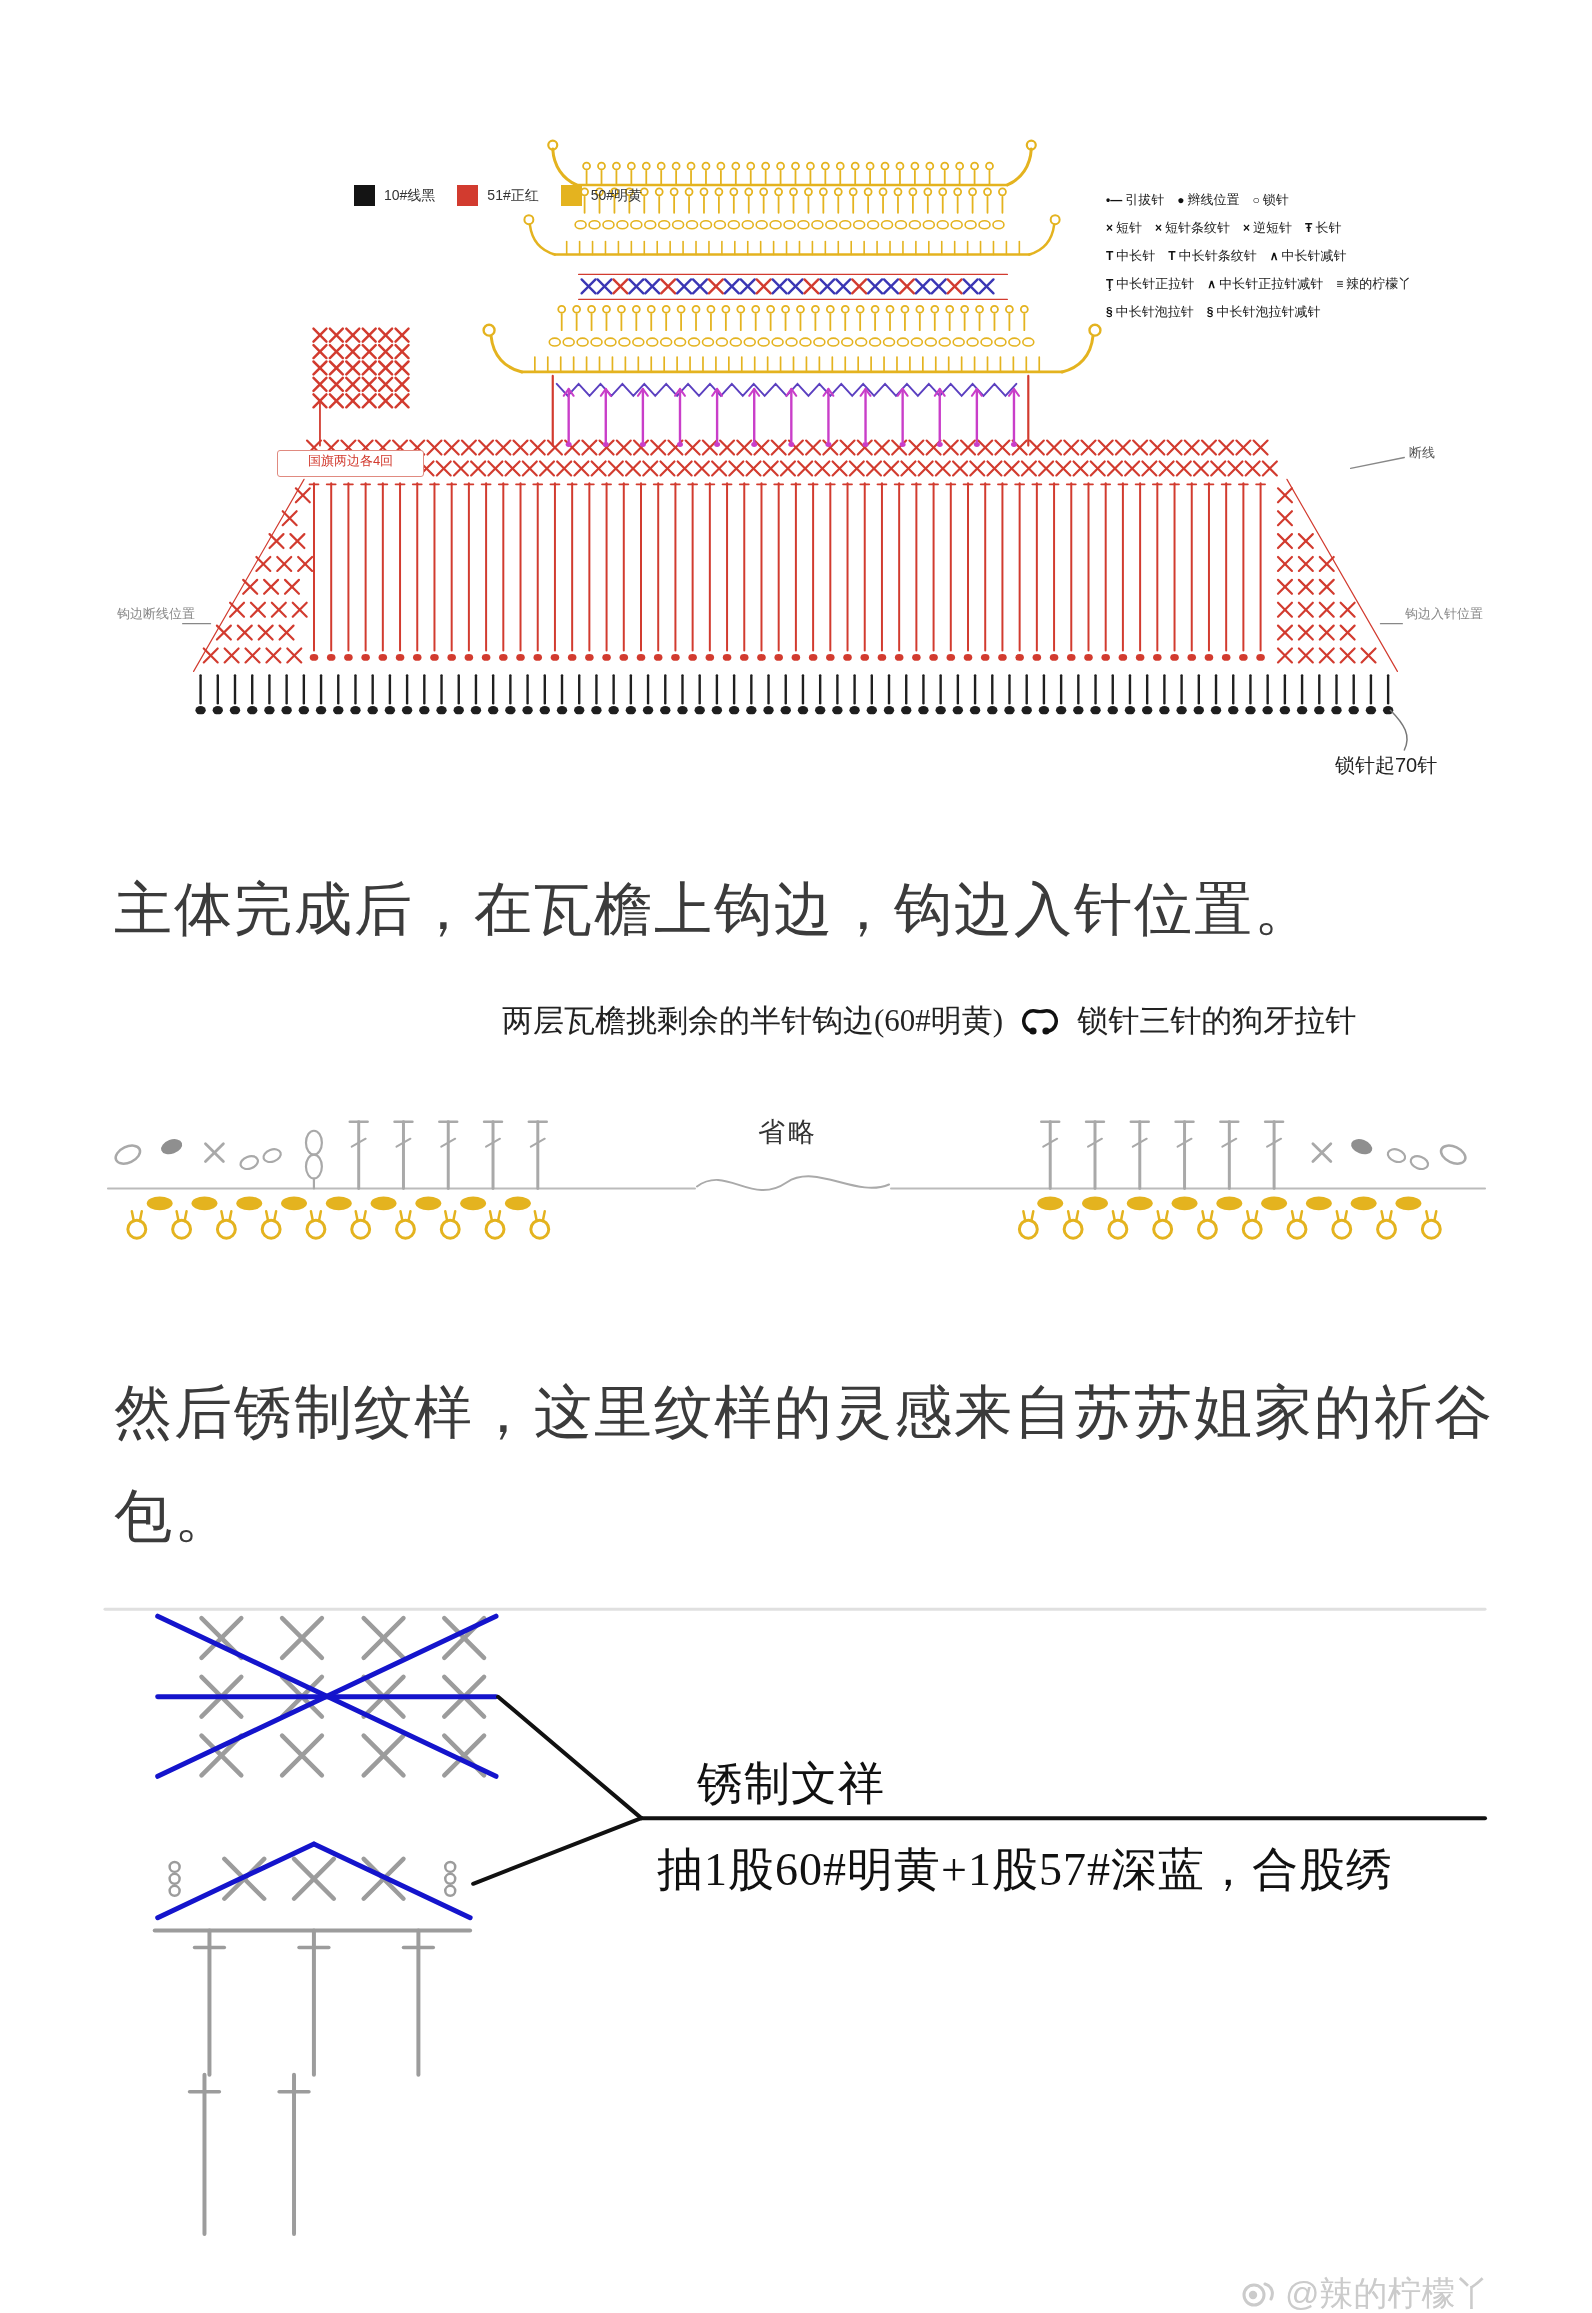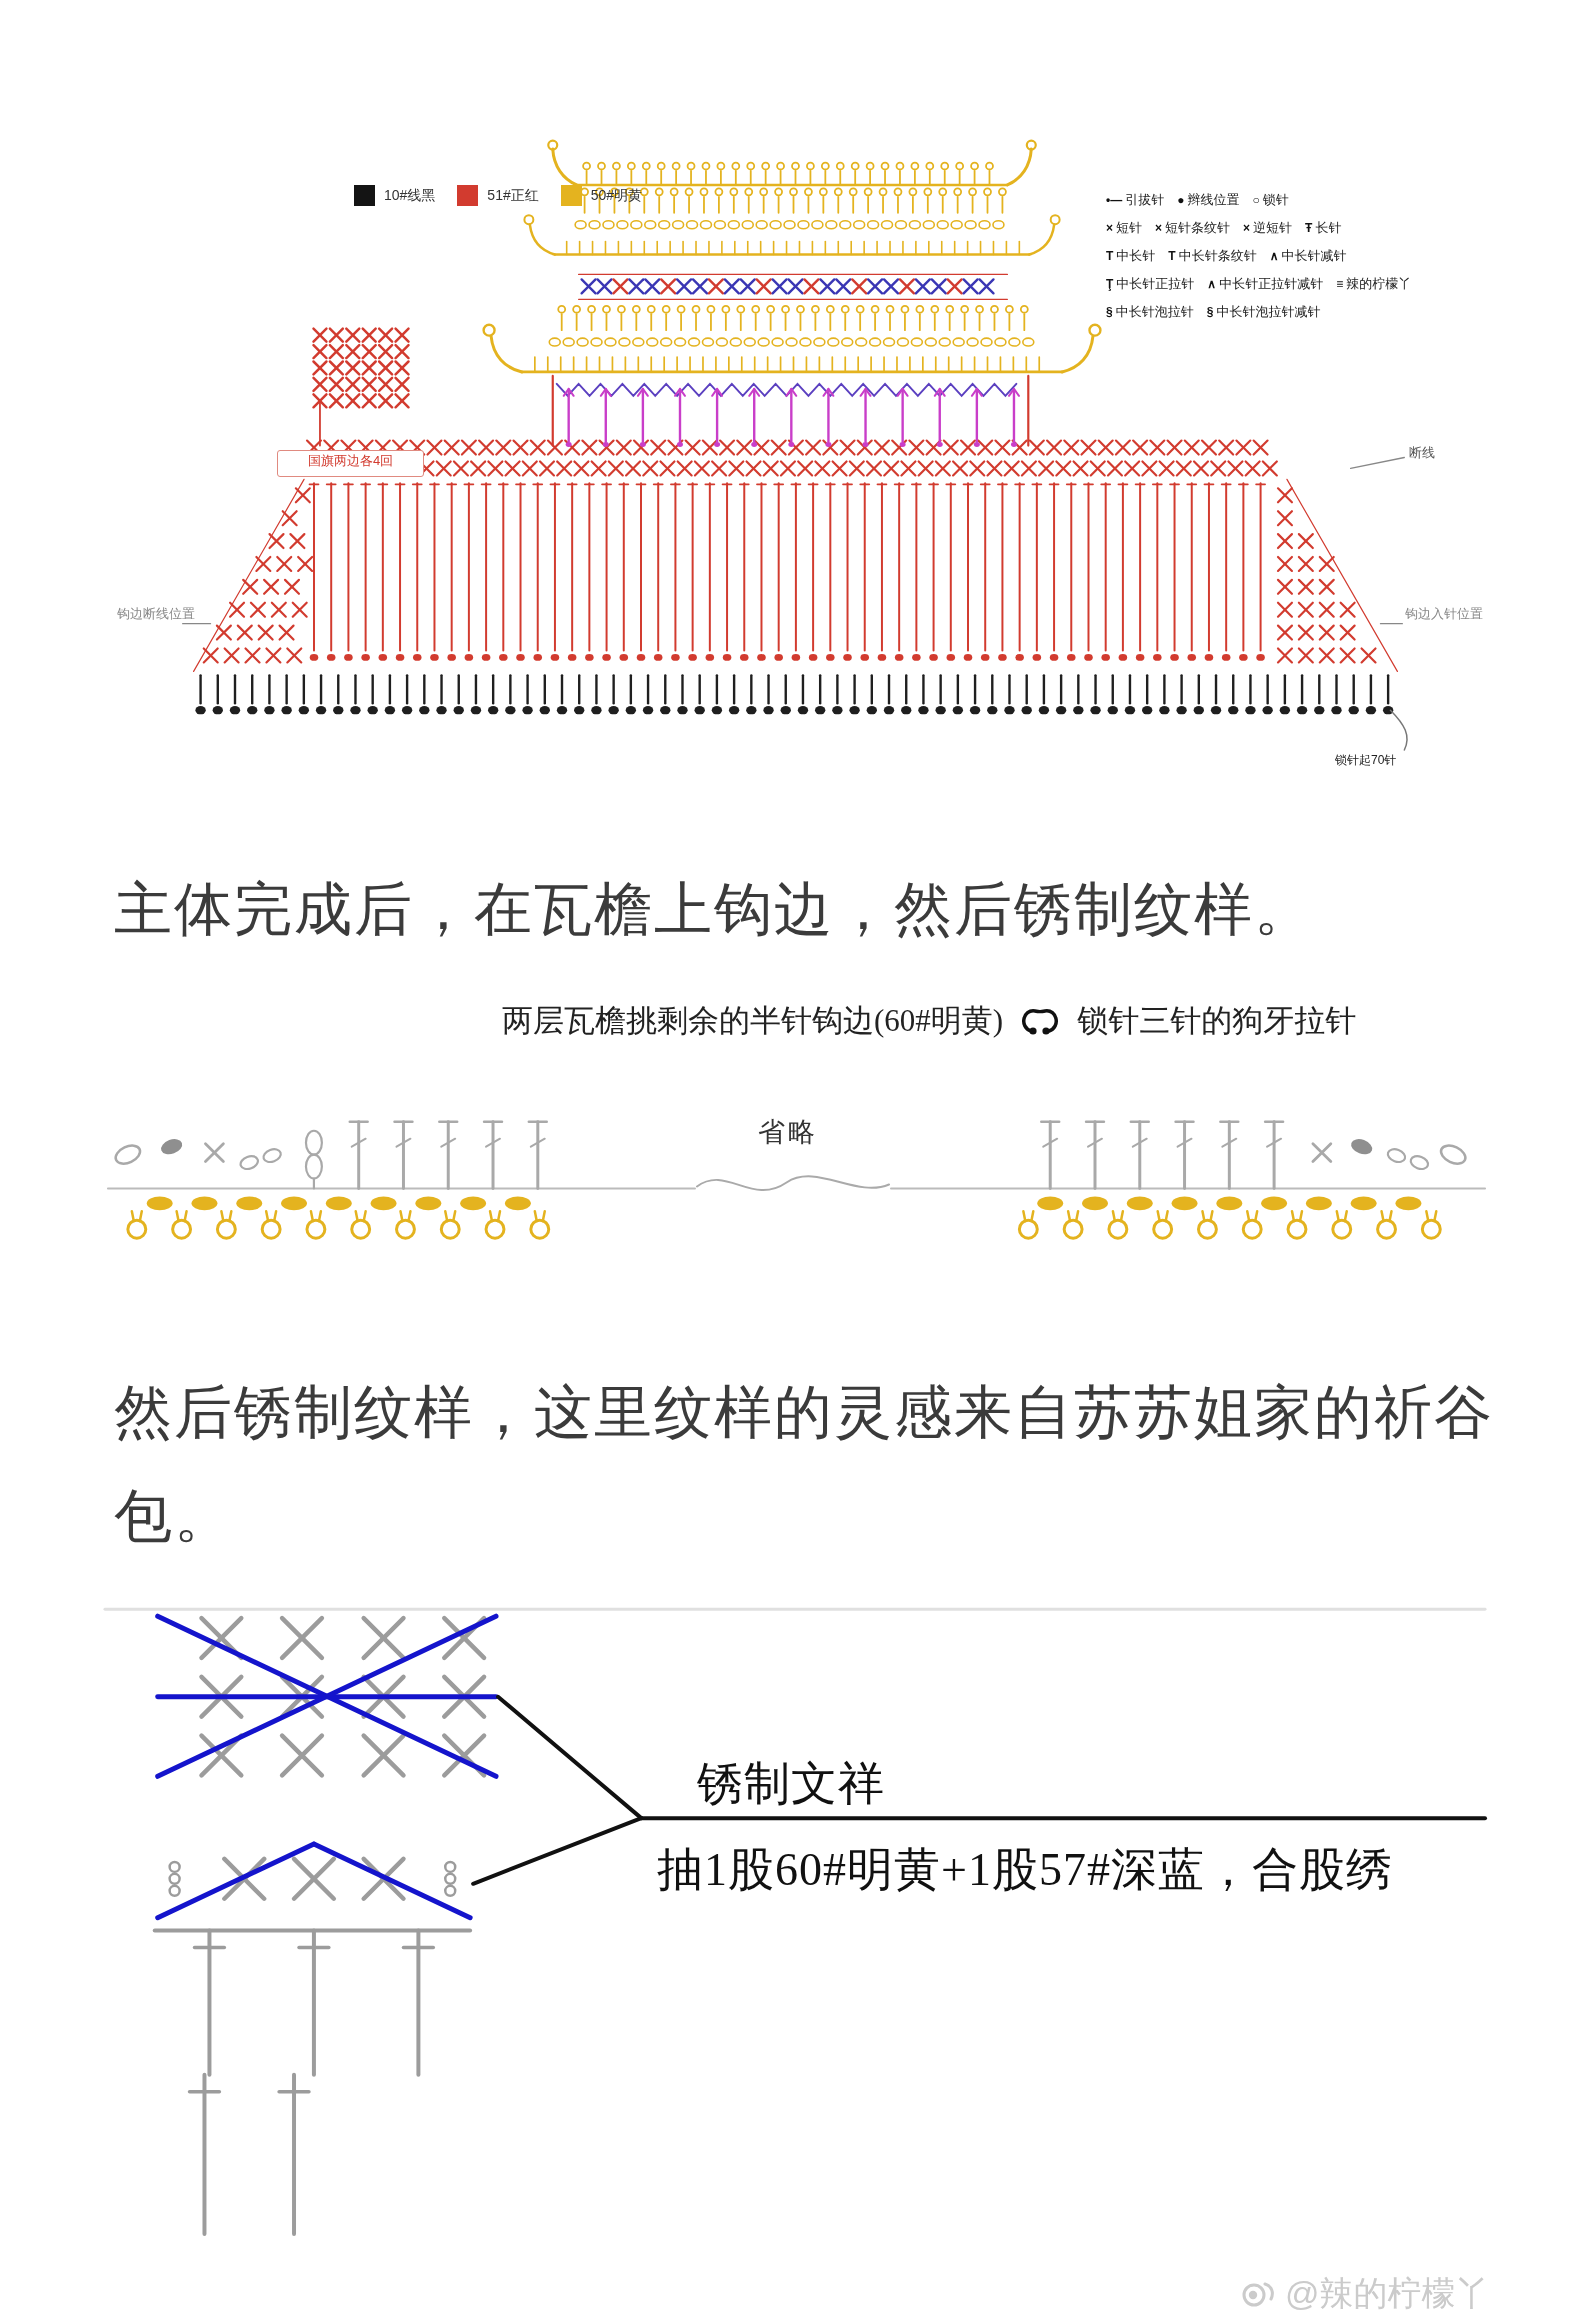--- a/index.html
+++ b/index.html
@@ -3,21 +3,21 @@
 <meta charset="utf-8">
 <style>
   html,body{margin:0;padding:0;}
   body{
     width:1592px;height:2313px;position:relative;background:#ffffff;
     font-family:"Liberation Serif", serif;overflow:hidden;
   }
   .abs{position:absolute;}
   .heading{font-size:58px;color:#3b3b3b;letter-spacing:2px;line-height:1.8;}
   .small-label{font-size:13px;color:#888;font-family:"Liberation Sans",sans-serif;}
-  .black-label{font-size:12px;color:#222;font-family:"Liberation Sans",sans-serif;}
+  .black-label{font-size:20px;color:#222;font-family:"Liberation Sans",sans-serif;}
   .flag-label{
     font-size:13px;color:#d23b2f;border:1px solid #e08a80;border-radius:3px;
     width:147px;text-align:center;line-height:20px;height:27px;box-sizing:border-box;
     font-family:"Liberation Sans",sans-serif;background:#fff;
   }
   .color-legend{display:flex;flex-direction:row;gap:22px;}
   .cl-row{display:flex;align-items:center;gap:9px;}
   .cl-swatch{width:21px;height:21px;display:inline-block;}
   .cl-label{font-size:14px;color:#333;font-family:"Liberation Sans",sans-serif;}
   .sl-row{display:flex;gap:13px;margin-bottom:10px;font-size:13px;color:#222;
@@ -1261,21 +1261,21 @@
       </span>
     </div>
   </div>
 
 <div class="abs flag-label" style="left:277px;top:450px;">国旗两边各4回</div>
 <div class="abs small-label" style="left:117px;top:605px;">钩边断线位置</div>
 <div class="abs small-label" style="left:1405px;top:605px;">钩边入针位置</div>
 <div class="abs small-label" style="left:1409px;top:444px;color:#555;">断线</div>
 <div class="abs black-label" style="left:1335px;top:752px;">锁针起70针</div>
 
-<div class="abs heading" style="left:114px;top:858px;">主体完成后，在瓦檐上钩边，然后锈制纹样。</div>
+<div class="abs heading" style="left:114px;top:858px;">主体完成后，在瓦檐上钩边，钩边入针位置。</div>
 
 <div class="abs caption" style="left:502px;top:1000px;">
   <span>两层瓦檐挑剩余的半针钩边(60#明黄)</span>
   <svg width="46" height="40" viewBox="0 0 46 40">
     <path d="M14,30 C2,26 6,8 18,10 C23,11 23,11 28,10 C40,8 44,26 32,30" fill="none" stroke="#111" stroke-width="3.5" stroke-linecap="round"></path>
     <circle cx="16" cy="30" r="3.6" fill="#111"></circle>
     <circle cx="29" cy="30" r="3.6" fill="#111"></circle>
   </svg>
   <span>锁针三针的狗牙拉针</span>
 </div>

